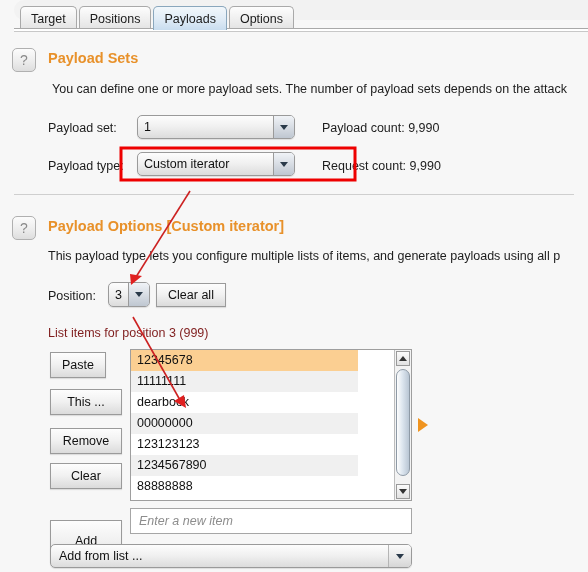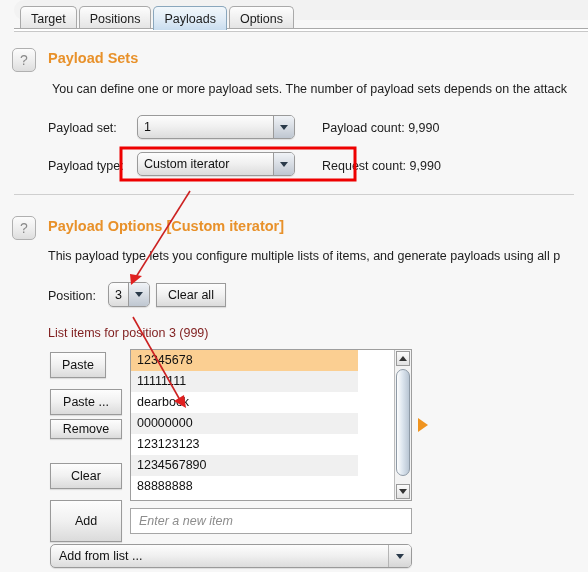--- a/index.html
+++ b/index.html
@@ -343,22 +343,22 @@
       <div class="val">3</div>
       <div class="arrowbtn">
           <i></i>
         </div>
     </div>
     <div class="btn" style="left:156px; top:283px; width:70px; height:24px;">Clear all</div>
 
     <div class="orange-label" style="left:48px; top:326px;">List items for position 3 (999)</div>
 
     <div class="btn" style="left:50px; top:352px; width:56px; height:26px;">Paste</div>
-    <div class="btn" style="left:50px; top:389px; width:72px; height:26px;">Paste ...</div>
-    <div class="btn" style="left:50px; top:419px; width:72px; height:20px;text-align:center;">Remove</div>
+    <div class="btn" style="left:50px; top:389px; width:72px; height:26px;">This ...</div>
+    <div class="btn" style="left:50px; top:428px; width:72px; height:26px;text-align:center;">Remove</div>
     <div class="btn" style="left:50px; top:463px; width:72px; height:26px;">Clear</div>
 
     <div class="listbox" style="left:130px; top:349px; width:282px; height:152px;">
       <div class="rows">
         <div class="list-row selected">12345678</div>
         <div class="list-row even">11111111</div>
         <div class="list-row odd">dearbook</div>
         <div class="list-row even">00000000</div>
         <div class="list-row odd">123123123</div>
         <div class="list-row even">1234567890</div>
@@ -370,21 +370,21 @@
           </div>
         <div class="track">
           <div class="thumb"></div>
         </div>
         <div class="sbtn">
             <i class="down"></i>
           </div>
       </div>
     </div>
 
-    <div class="btn" style="left:50px; top:500px; width:72px; height:42px;">Add</div>
+    <div class="btn" style="left:50px; top:520px; width:72px; height:42px;">Add</div>
     <div class="textfield" style="left:130px; top:508px; width:282px; height:26px;">
       <input type="text" placeholder="Enter a new item" style="">
     </div>
 
     <div class="wide-combo" style="left:50px; top:544px; width:362px; height:24px;">
       <div class="val">Add from list ...</div>
       <div class="arrowbtn">
           <i></i>
         </div>
     </div>

